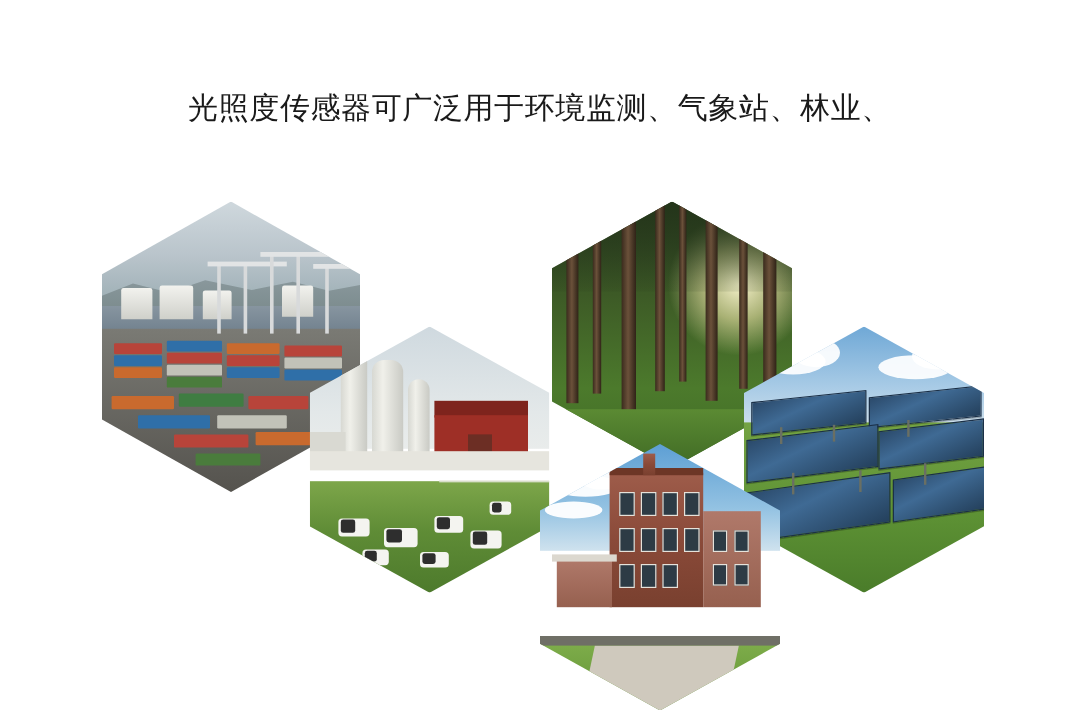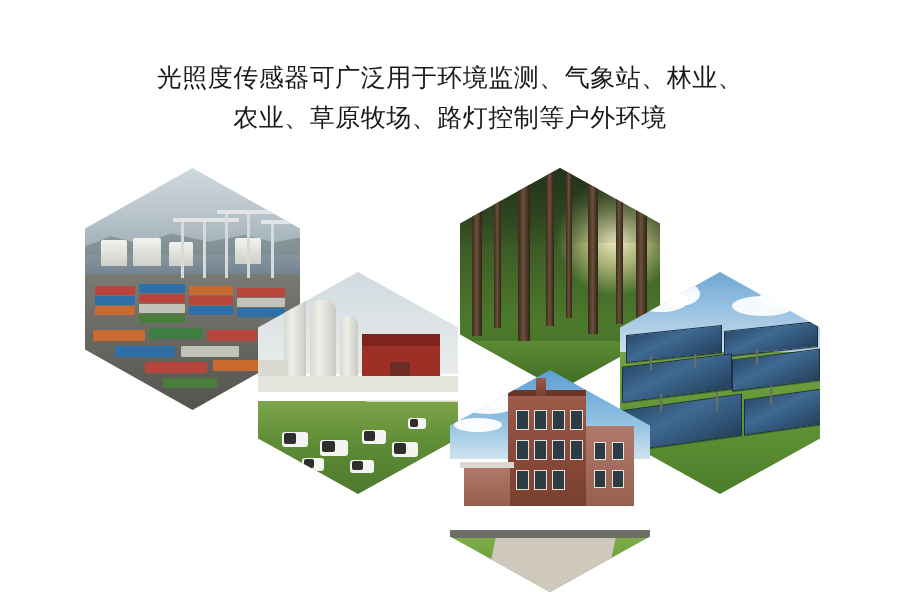--- a/index.html
+++ b/index.html
@@ -11,21 +11,21 @@
     width: 900px;
     height: 592px;
     position: relative;
     overflow: hidden;
     font-family: "Liberation Sans", sans-serif;
   }
 
   #headline {
     position: absolute;
     left: 0;
-    top: 57px;
+    top: 70px;
     width: 900px;
     text-align: center;
     color: #1a1a1a;
     font-size: 25px;
     line-height: 40px;
     letter-spacing: 0.5px;
     font-family: "Liberation Sans", sans-serif;
     font-weight: 400;
   }
   #headline .line {
@@ -208,21 +208,20 @@
   .path {
     position: absolute;
     background: #cfc9bd;
   }
 </style>
 </head>
 <body>
 
 <div id="headline">
   <span class="line">光照度传感器可广泛用于环境监测、气象站、林业、</span>
-  <span class="line">农业、草原牧场、路灯控制等户外环境</span>
 </div>
 
 <div id="collage">
 
   <div class="hex" style="left:85px; top:8px; width:215px; height:242px;">
     <div class="art">
       <div class="port-sky"></div>
       <div class="port-hills"></div>
       <div class="port-water"></div>
       <div class="port-yard"></div>

